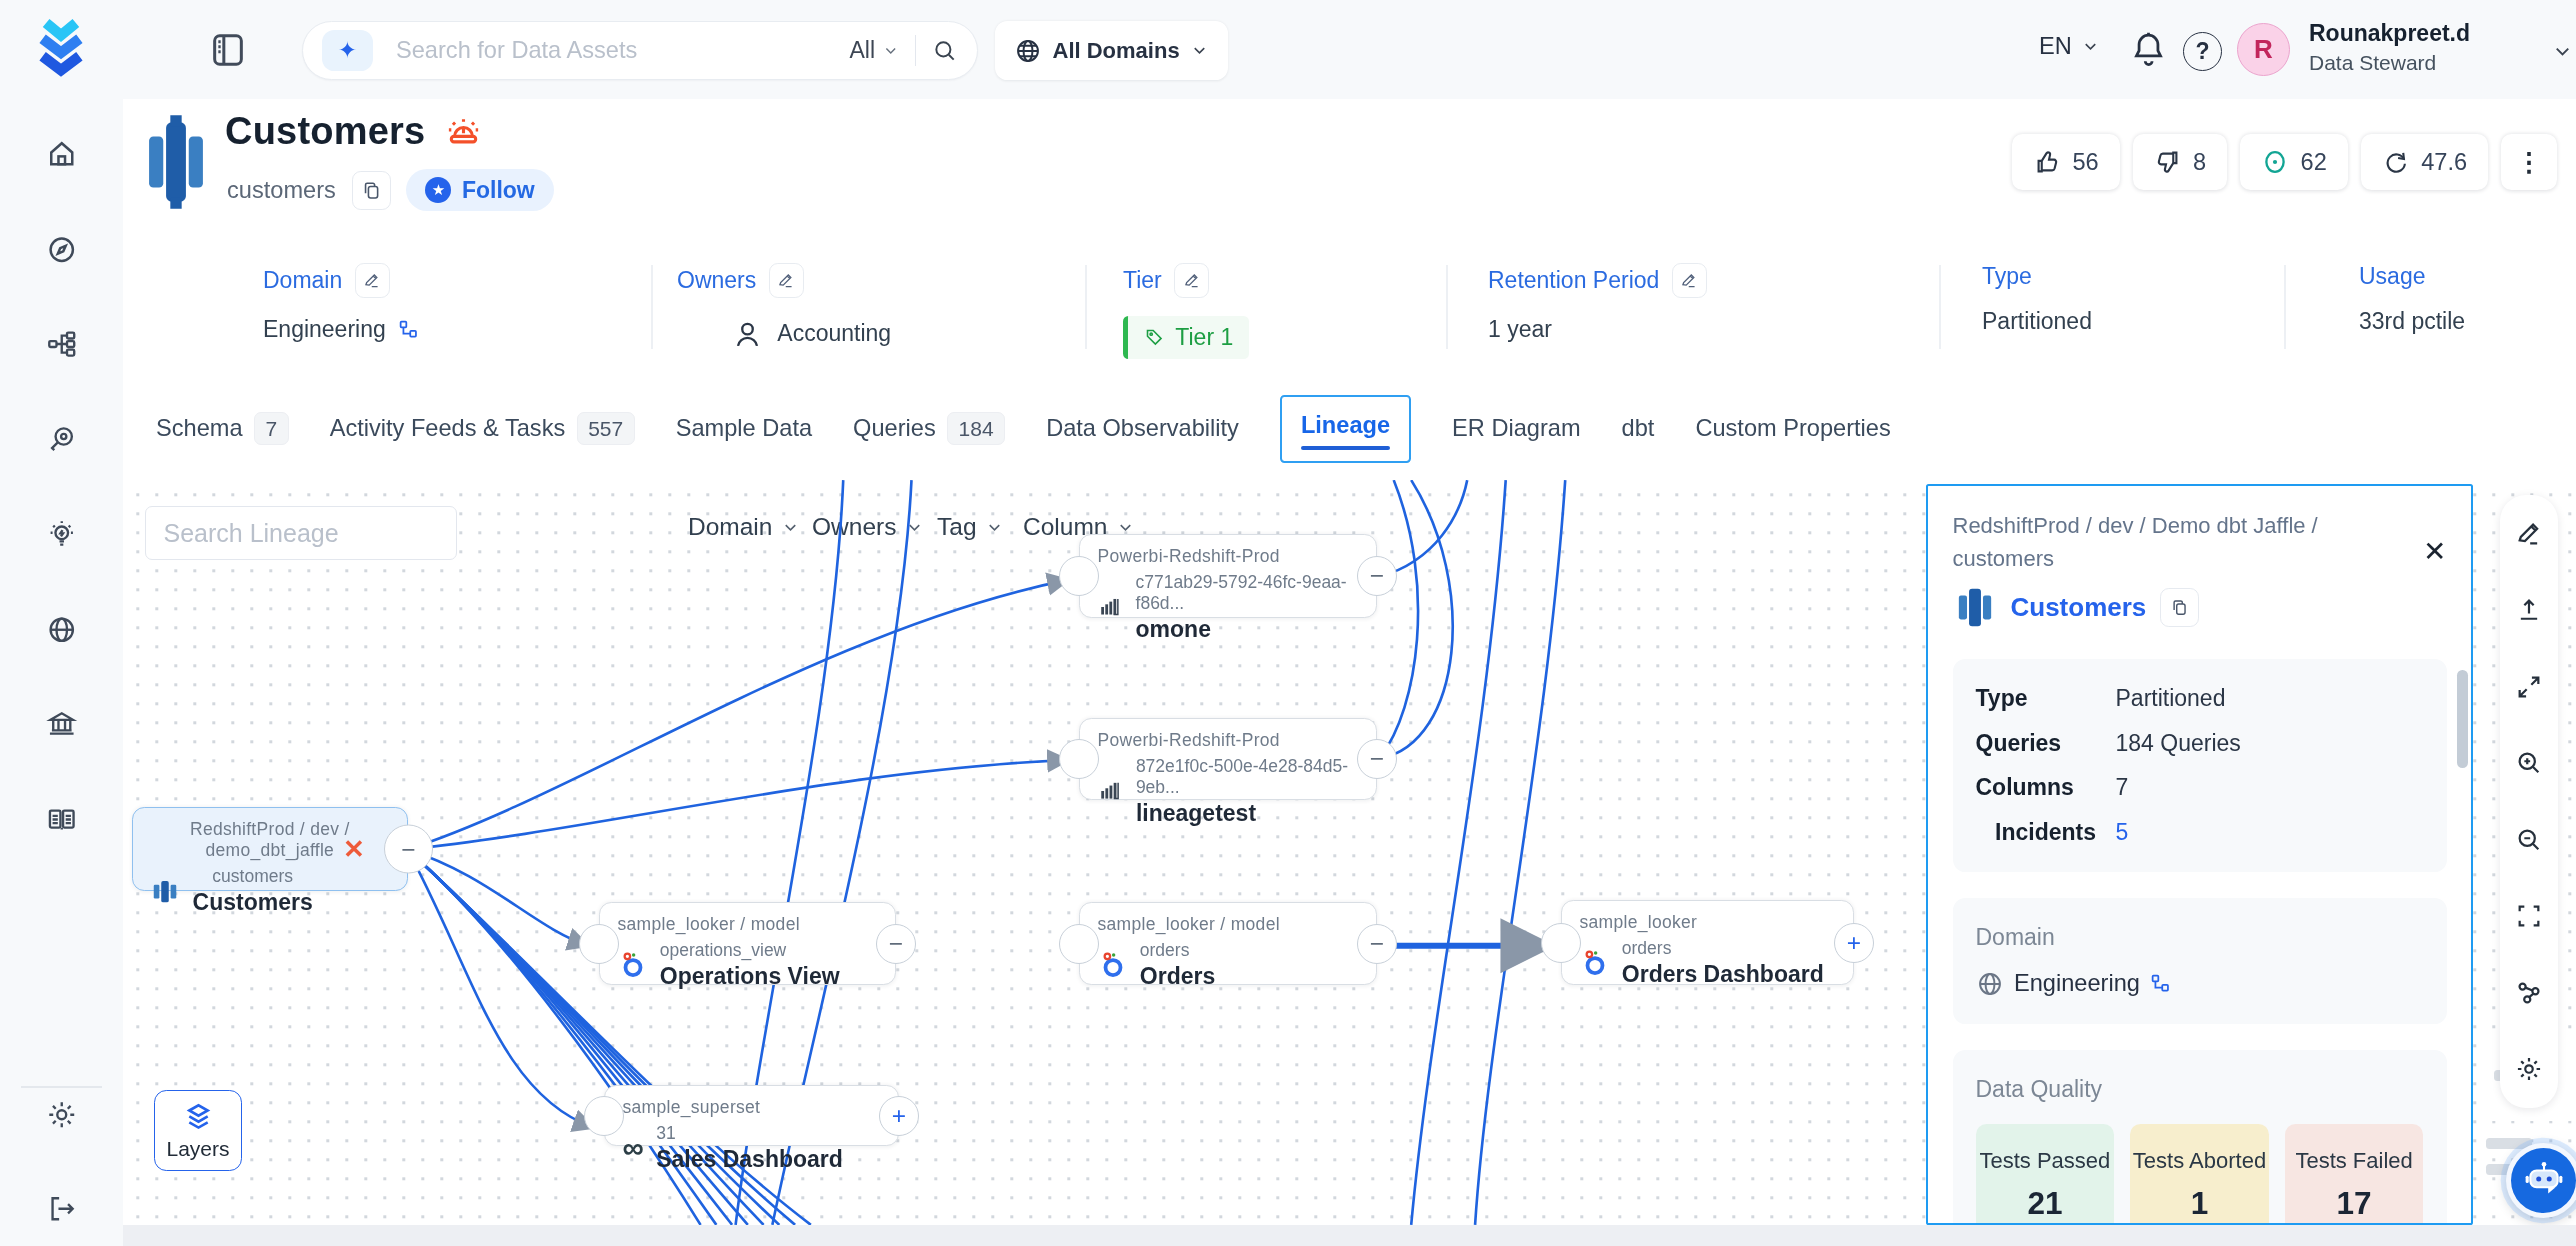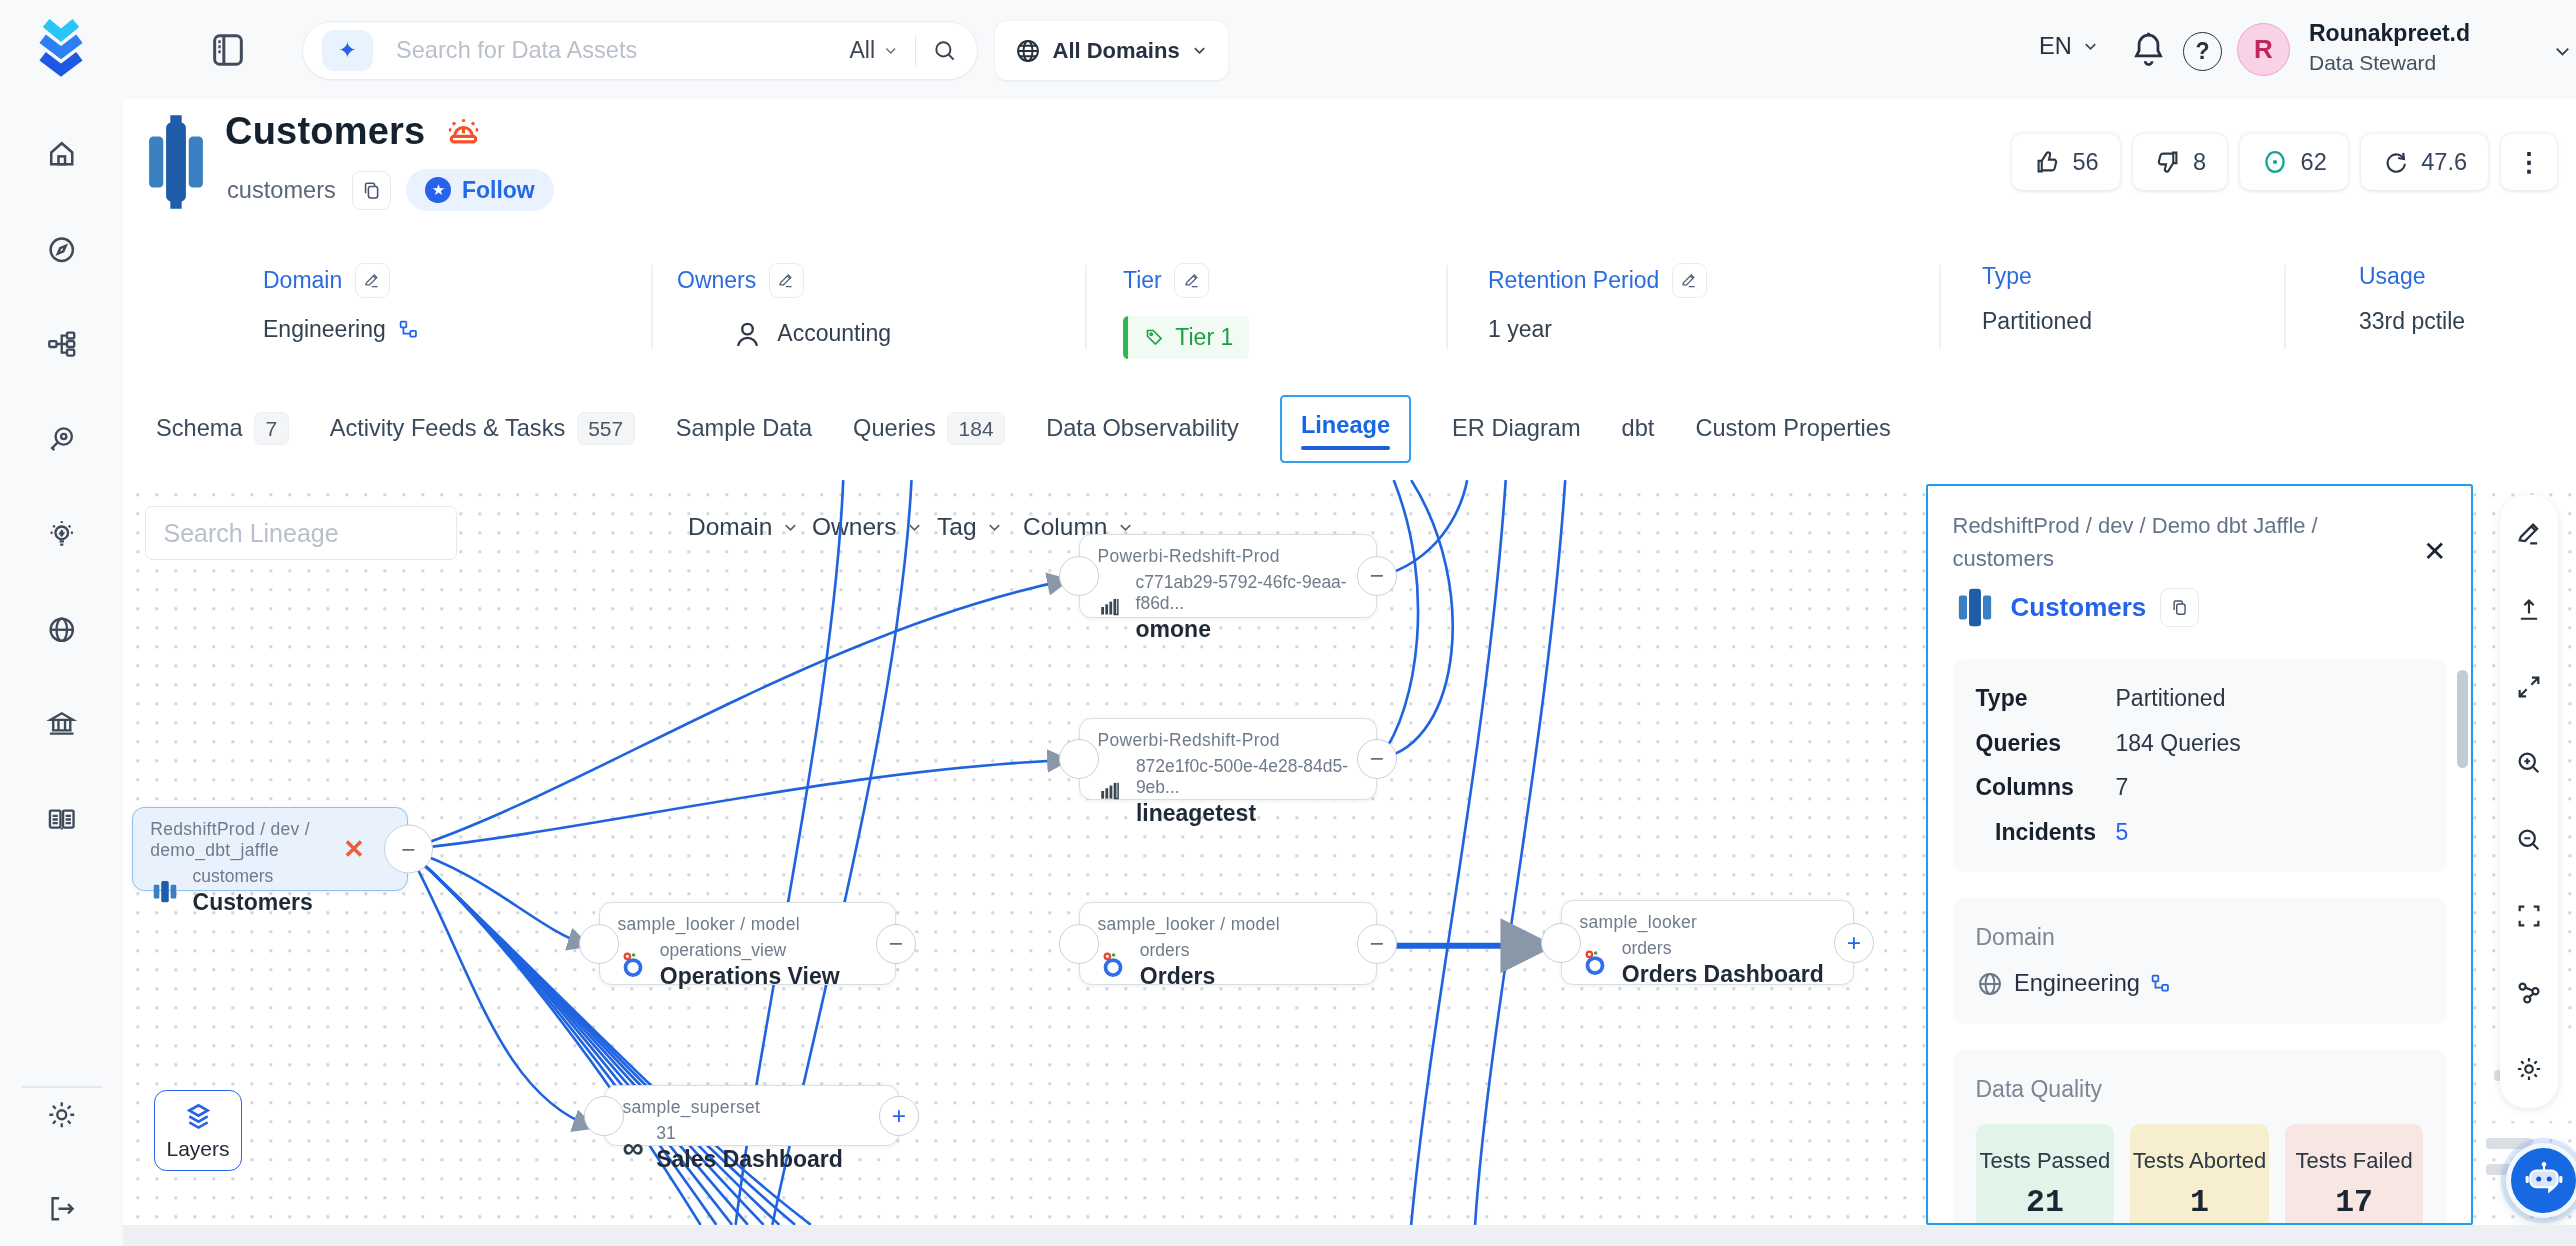--- a/index.html
+++ b/index.html
@@ -90,21 +90,21 @@
 
   svg.edges { position:absolute; left:0; top:0; z-index:3; pointer-events:none; }
 
   
   .node { position:absolute; background:#fff; border:1.8px solid #d9dee4; border-radius:12.3px; box-shadow:0 0.9px 4.4px rgba(16,24,40,.07);
     padding:10.5px 17.5px 12.3px; z-index:4; cursor:pointer; }
   .node .hd { font-size:17.5px; color:#6f7b8a; letter-spacing:0.3px; }
   .node .body { display:flex; align-items:center; gap:12.3px; margin-top:5.3px; }
   .node .sub { font-size:17.5px; color:#6f7b8a; }
   .node .nm { font-size:23px; font-weight:600; color:#1f2937; margin-top:1.8px; }
-  .node.selected { background:#e9f2fc; border-color:#8fc0ef; }
+  .node.selected { background:#e9f2fc; border-color:#8fc0ef;text-align:center; }
   .handle { position:absolute; width:40px; height:40px; border-radius:50%; background:#fff; border:1.8px solid #c8d0d9;
     display:flex; align-items:center; justify-content:center; font-size:24.5px; color:#5f6b7a; z-index:5; cursor:pointer; }
   .handle.left { left:-21px; top:50%; transform:translateY(-50%); }
   .handle.right { right:-21px; top:50%; transform:translateY(-50%); }
   .handle.plus { color:#2563eb; }
   .handle.big { width:49px; height:49px; right:-26px; }
   .status-x { position:absolute; right:42px; top:50%; transform:translateY(-50%); color:#ee5b3a; font-size:26px; font-weight:700; }
 
   .layers-btn { position:absolute; left:31px; top:610px; width:88px; height:81px; background:#fff; border:1.8px solid #2563eb;
     border-radius:12.3px; display:flex; flex-direction:column; align-items:center; justify-content:center; gap:5.3px; z-index:4; cursor:pointer; }
@@ -121,21 +121,21 @@
   .drow { display:flex; margin-bottom:17.5px; }
   .drow:last-child { margin-bottom:0;text-align:center; }
   .drow .dl { width:140px; font-size:23px; font-weight:700; color:#17212e; }
   .drow .dv { font-size:23px; color:#2b3646; }
   .drow .dv.link { color:#2563eb; cursor:pointer; }
   .pcard .cap { font-size:23px; color:#7c8795; }
   .domain-row { display:flex; align-items:center; gap:10.5px; margin-top:19px; font-size:23.6px; color:#273142; }
   .tiles { display:flex; gap:15.8px; margin-top:21px; }
   .tile { width:151px; height:140px; border-radius:10.5px; text-align:center; padding-top:24.5px; }
   .tile .tl { font-size:22px; color:#2b3845; }
-  .tile .tv { font-size:31.5px; font-weight:700; color:#1b2635; margin-top:10.5px;font-family:Liberation Mono, monospace; }
+  .tile .tv { font-size:31.5px; font-weight:700; color:#1b2635; margin-top:10.5px; }
   .tile.green { background:#e2f3ea; }
   .tile.yellow { background:#f7eecd; }
   .tile.red { background:#f7e6e2; }
   .panel-scroll { position:absolute; right:3.5px; top:184px; width:10.5px; height:98px; background:#c3ccd6; border-radius:5.3px; }
 
   
   .side-tools { position:absolute; left:2377px; top:15px; width:58px; height:613px; background:#fff; border-radius:26px;
     box-shadow:0 1.8px 8.8px rgba(16,24,40,.10); display:flex; flex-direction:column; align-items:center; justify-content:space-between;
     padding:24.5px 0; z-index:5; }
   .side-tools .tool { color:#26303c; cursor:pointer; }

